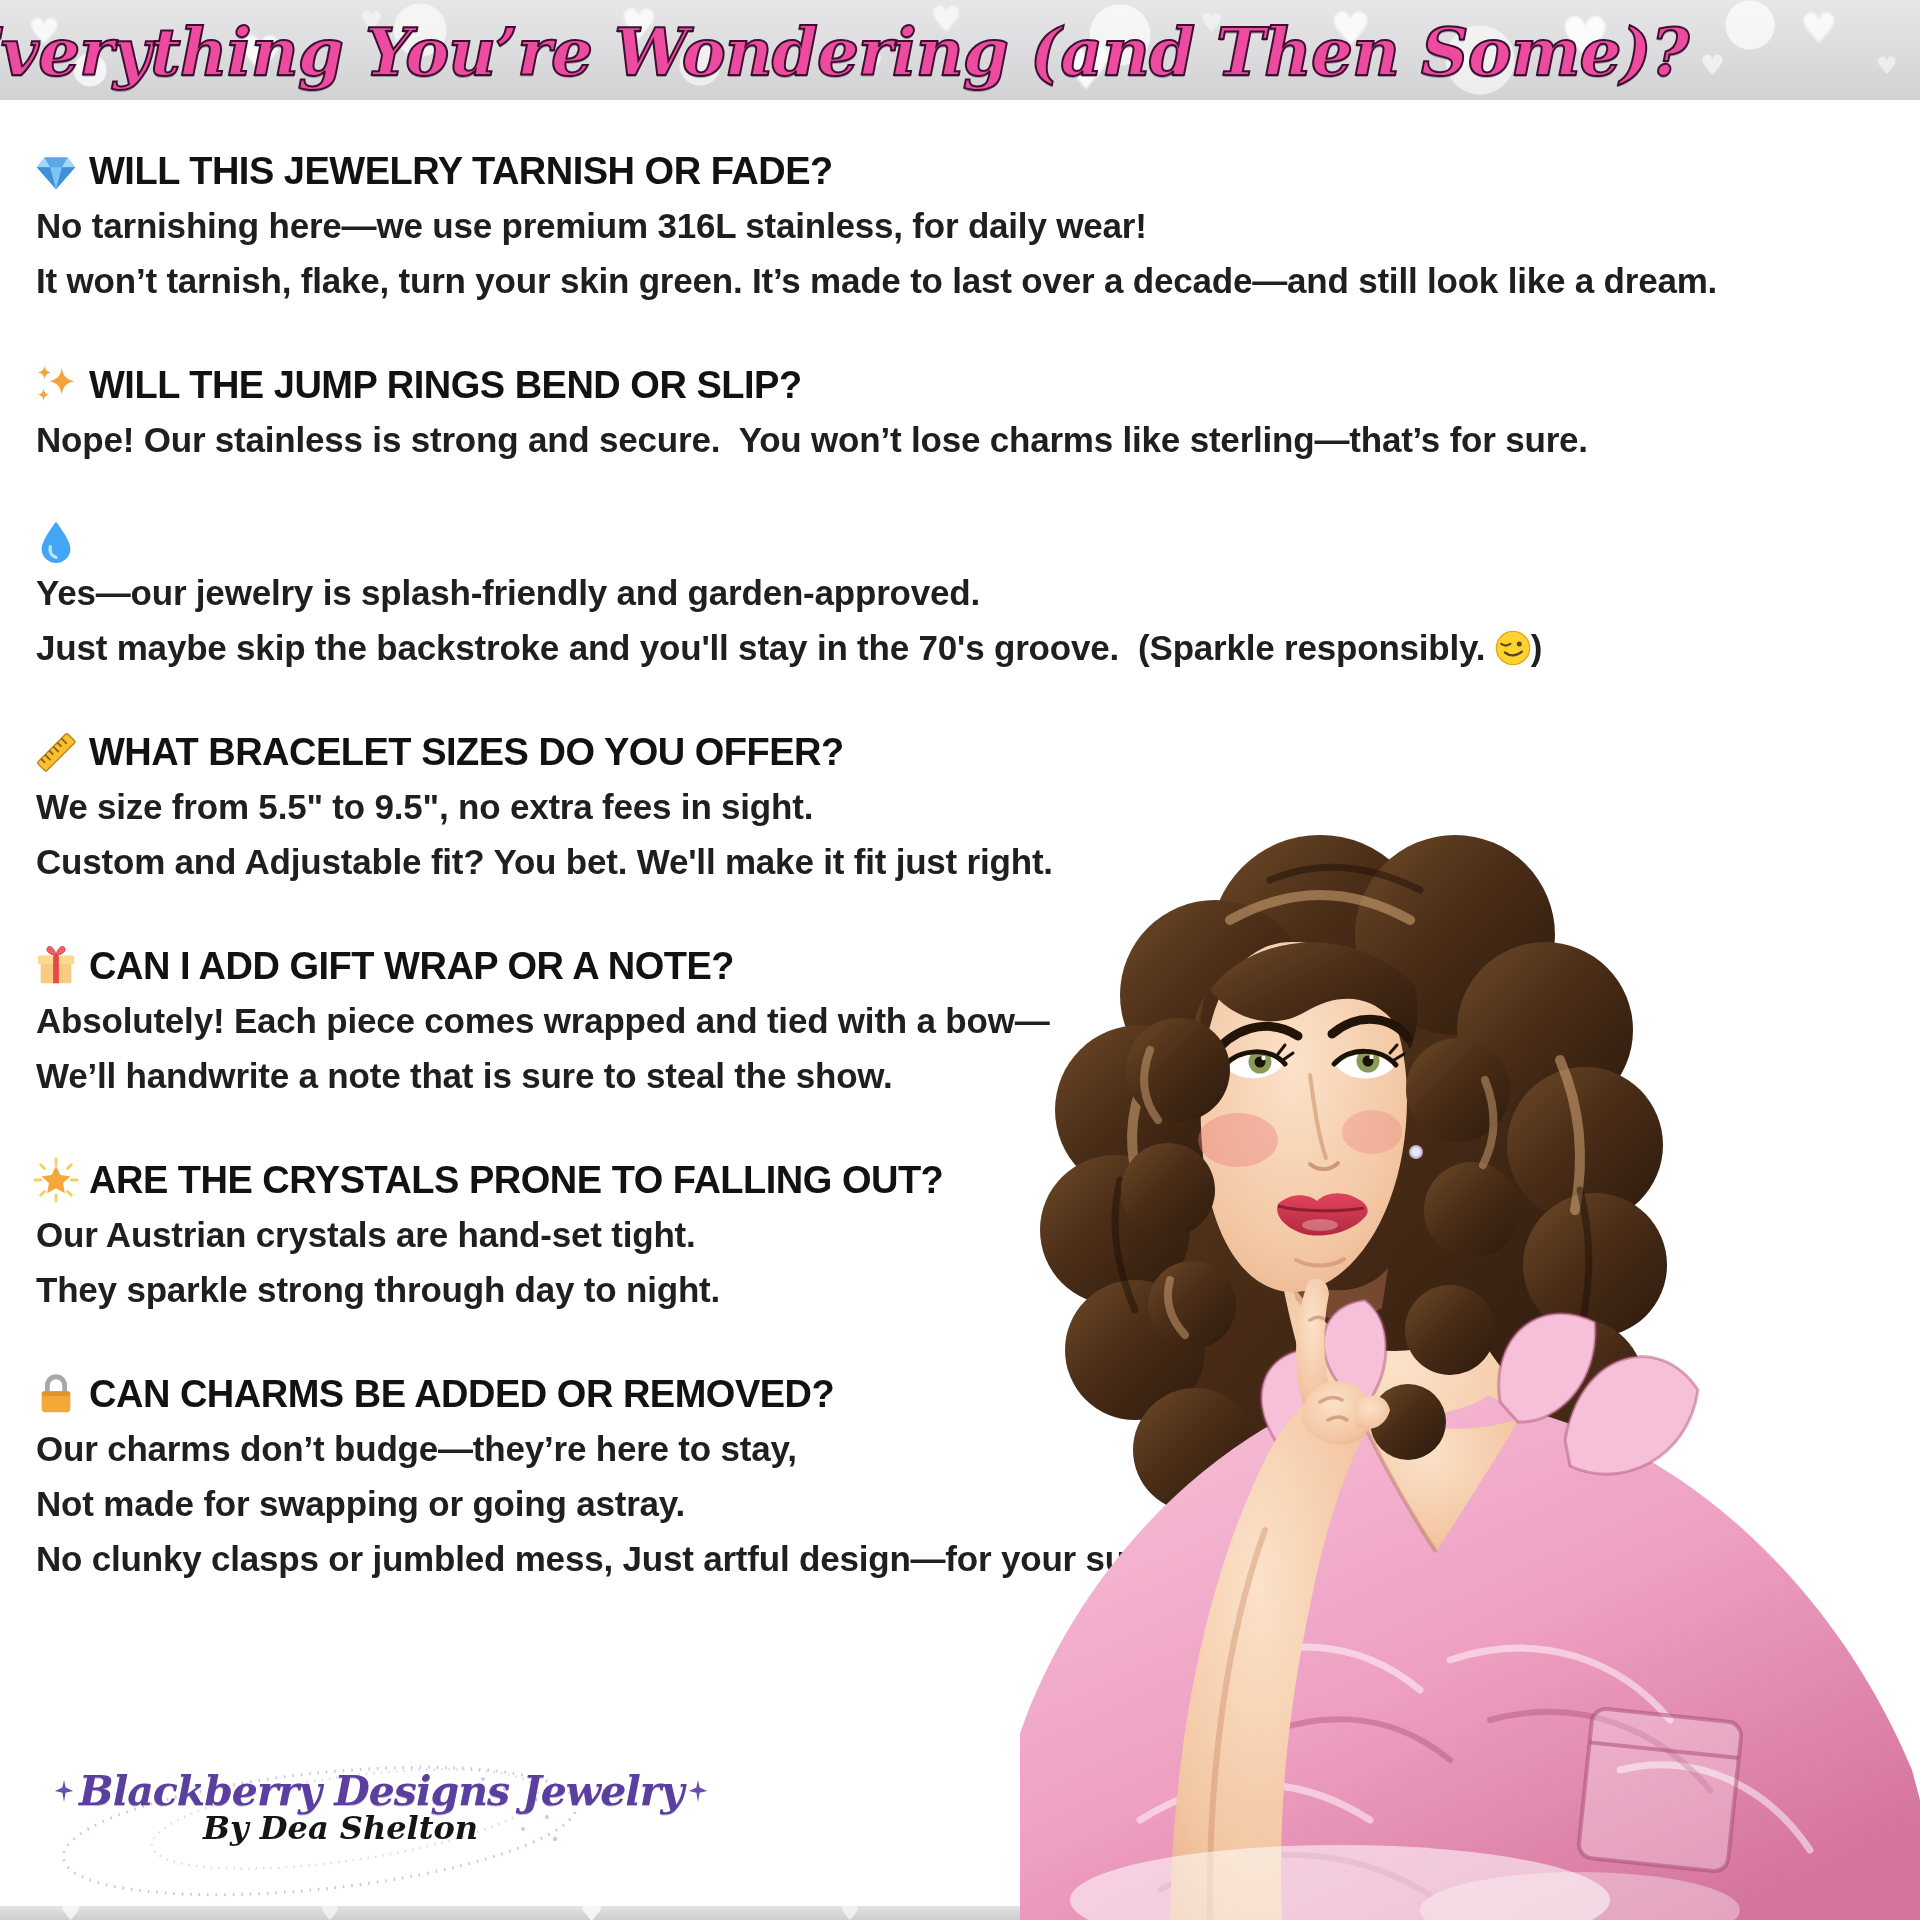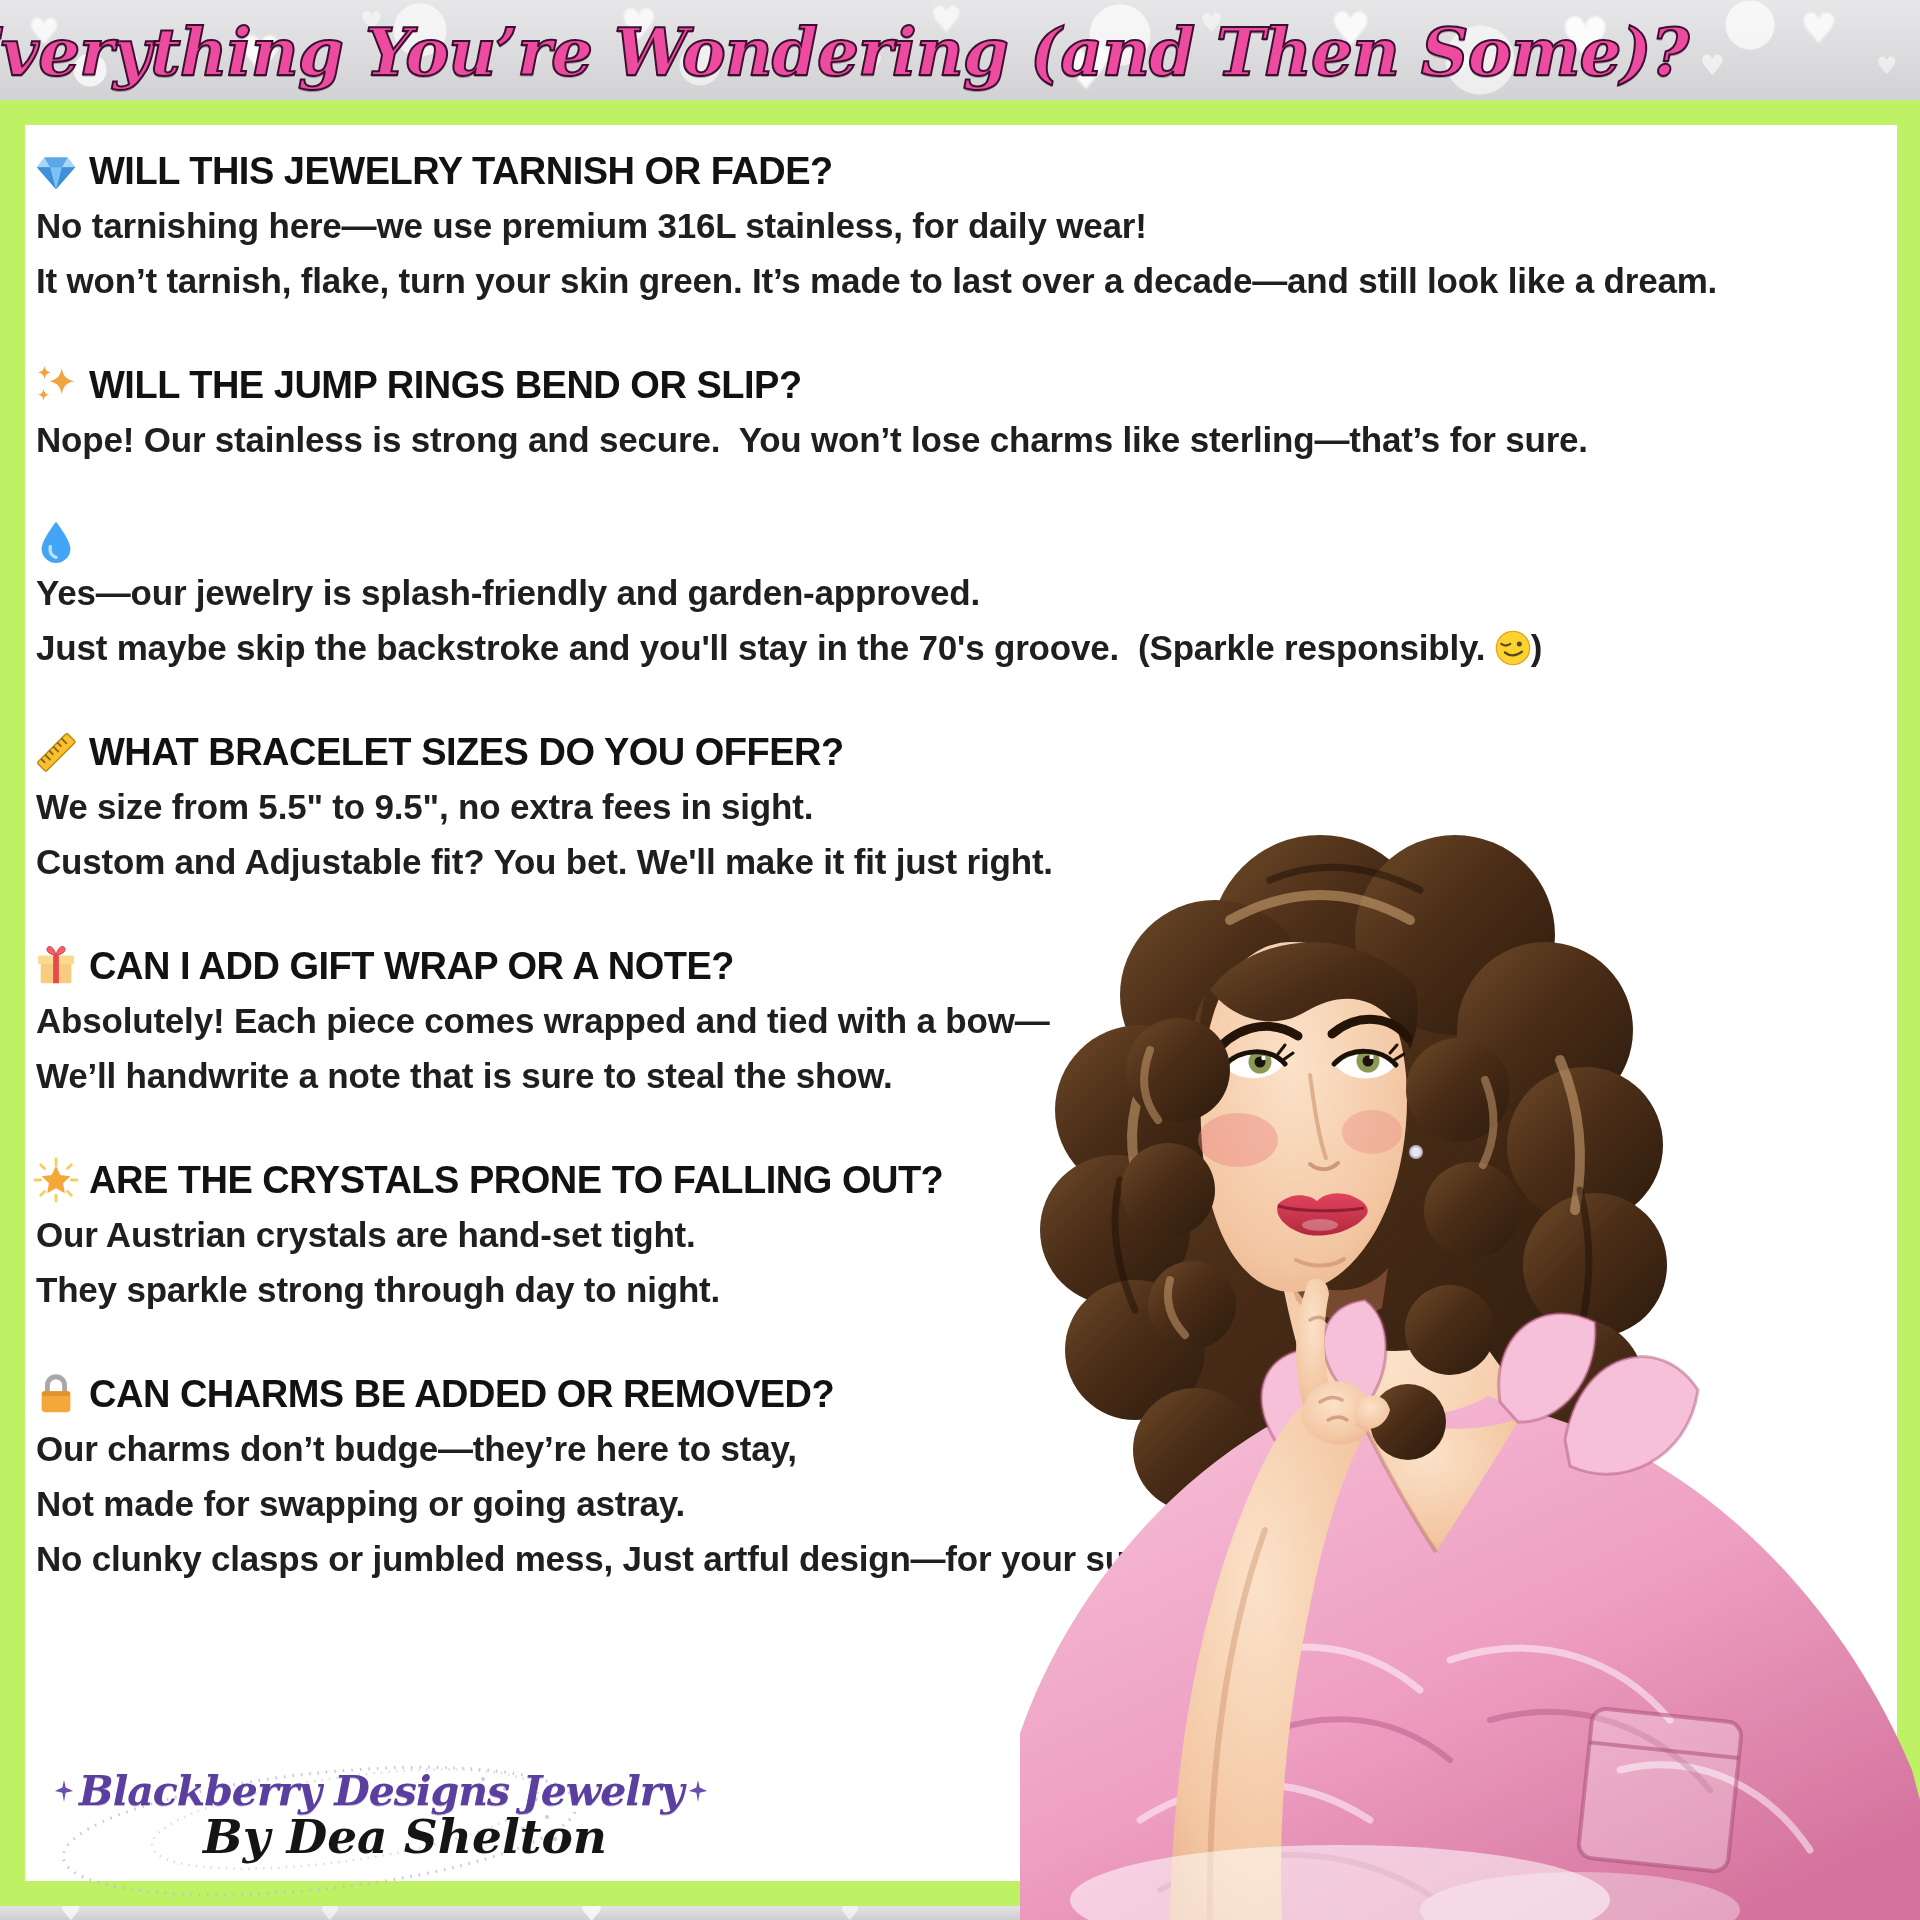--- a/index.html
+++ b/index.html
@@ -37,21 +37,21 @@
     z-index:2;
   }
   .title span{
     font-family:"DejaVu Serif", serif;font-style:italic;font-weight:700;
     font-size:66px;letter-spacing:-1px;color:#ec4ba0;
     -webkit-text-stroke:2px #3b0f2f;
     text-shadow:0 2px 0 rgba(59,15,47,.35);
     white-space:nowrap;
   }
   
-  .frame{position:absolute;left:0;top:100px;width:1920px;height:1806px;background:#bef264;z-index:2;}
+  .frame{position:absolute;left:0;top:100px;width:1920px;height:1806px;background:#ffffff;z-index:2;}
   .content{position:absolute;left:25px;top:25px;width:1872px;height:1756px;background:#ffffff;}
   
   .faq-list{position:absolute;left:8px;top:20px;width:1850px;z-index:2;}
   .faq{margin:0 0 52px 0;}
   .q{
     margin:0;display:flex;align-items:center;gap:10px;
     font-size:38px;font-weight:700;color:#121212;letter-spacing:-.5px;
     line-height:52px;white-space:pre-wrap;
   }
   .ic{display:inline-flex;width:46px;height:46px;flex:0 0 auto;}
@@ -66,21 +66,21 @@
   .logo{position:absolute;left:28px;top:1642px;width:580px;height:150px;z-index:3;}
   .logo .swirl{position:absolute;left:-18px;top:-8px;}
   .brand-line{position:relative;display:flex;align-items:center;gap:4px;}
   .brand{
     font-family:"DejaVu Serif", serif;font-style:italic;font-weight:700;
     font-size:41px;color:#5b3fa0;letter-spacing:-1px;white-space:nowrap;
     text-shadow:0 1px 0 rgba(40,20,90,.3);
   }
   .byline{
     position:relative;font-family:"DejaVu Serif", serif;font-style:italic;font-weight:700;
-    font-size:47px;color:#151515;letter-spacing:0;padding-left:150px;margin-top:-6px;
+    font-size:32px;color:#151515;letter-spacing:0;padding-left:150px;margin-top:-6px;
     white-space:nowrap;
   }
   .spk{display:inline-flex;width:22px;height:22px;flex:0 0 auto;}
   
   .woman{position:absolute;left:1020px;top:760px;width:900px;height:1160px;z-index:5;}
 </style>
 </head>
 <body>
 
 <div class="top-strip">

